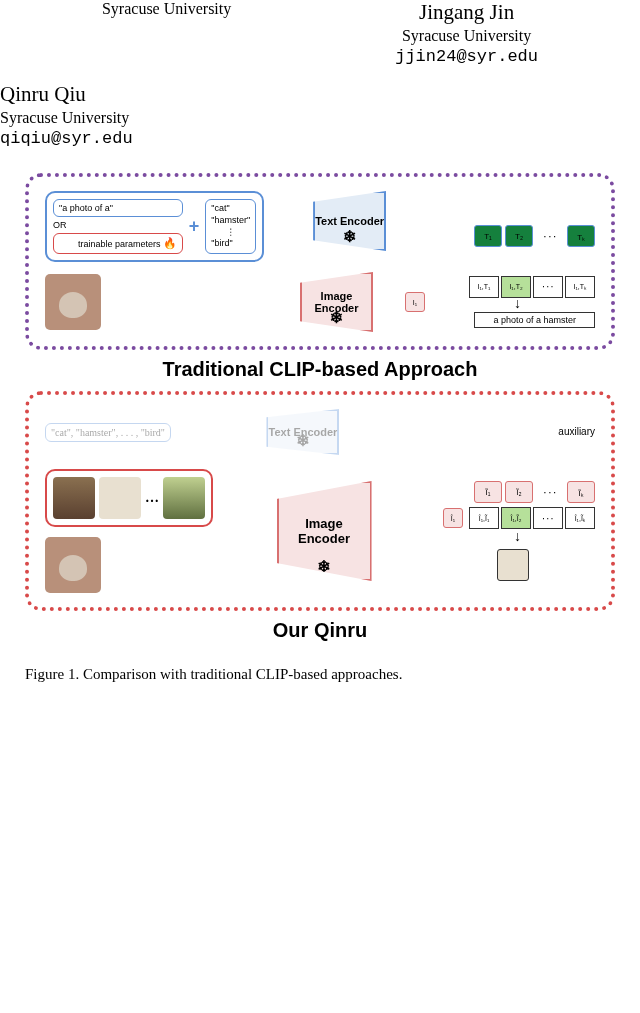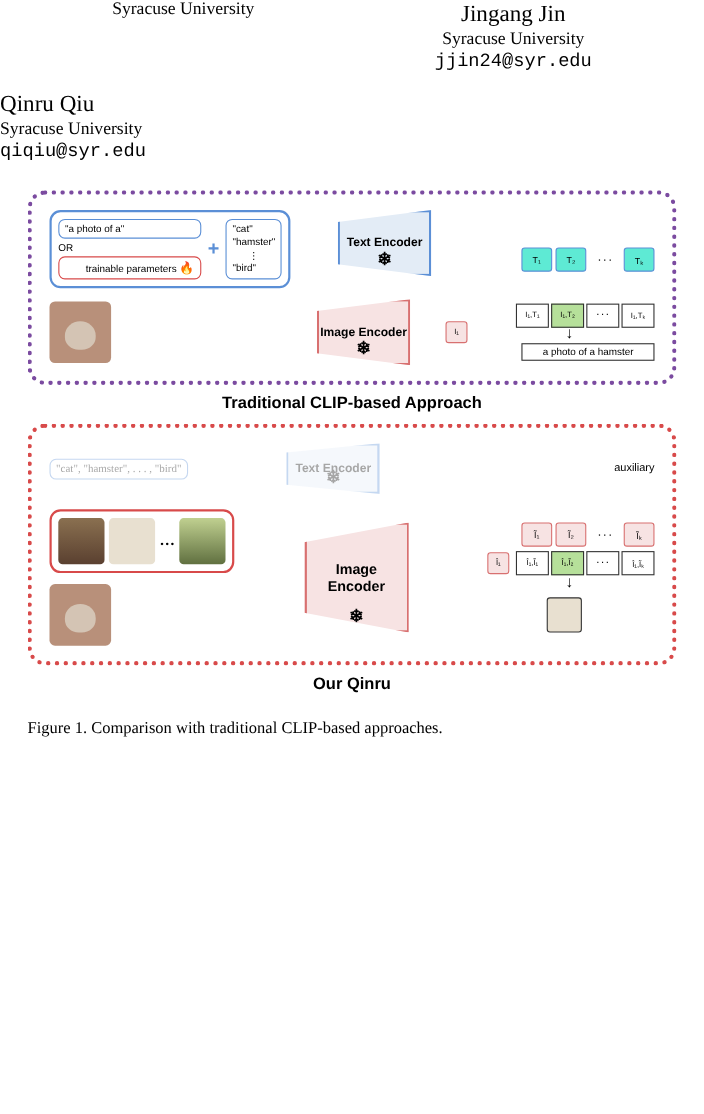--- a/index.html
+++ b/index.html
@@ -18,41 +18,41 @@
     .figure-wrap { padding: 15px 25px 0; }
     .figure { position: relative; width: 590px; margin: 0 auto; }
     .panel {
       position: relative;
       border-radius: 16px;
       padding: 14px 16px 14px 16px;
       margin-bottom: 8px;
     }
     .panel-top { border: 4px dotted #7b4ba0; }
     .panel-bot { border: 4px dotted #d84a4a; }
-    .panel-label { text-align: center; font-weight: bold; font-size: 15px; margin: 6px 0 10px; font-family: Arial, sans-serif; }
+    .panel-label { text-align: center; font-weight: bold; font-size: 20px; margin: 6px 0 10px; font-family: Arial, sans-serif; }
     .row { display: flex; align-items: center; gap: 10px; }
     .txtbox {
       border: 2px solid #5b8fd6;
       border-radius: 10px;
       background: #fff;
       padding: 6px;
       font-size: 10px;
       font-family: Arial, sans-serif;
       display: flex;
       align-items: center;
       gap: 4px;
     }
     .promptcol { display: flex; flex-direction: column; gap: 3px; }
     .minibox { border: 1.5px solid #5b8fd6; border-radius: 6px; padding: 3px 5px; font-size: 9px; background: #fff; white-space: nowrap; }
     .minibox.red { border-color: #d84a4a; padding-left: 24px; }
     .plus { font-size: 18px; color: #5b8fd6; font-weight: bold; padding: 0 2px; }
     .classlist { line-height: 1.3; }
     .enc {
       position: relative;
-      width: 85px;
+      width: 73px;
       height: 60px;
       display: flex;
       align-items: center;
       justify-content: center;
       font-size: 11px;
       font-family: Arial, sans-serif;
       font-weight: bold;
       text-align: center;
     }
     .trap-blue {
@@ -76,21 +76,21 @@
     .bird-img { background: linear-gradient(#c0d090, #607040); }
     .ellipsis { font-size: 14px; font-weight: bold; }
     .outcol { display: flex; flex-direction: column; gap: 6px; align-items: flex-end; min-width: 160px; }
     .tok-row { display: flex; gap: 3px; }
     .tok {
       width: 28px; height: 22px;
       display: flex; align-items: center; justify-content: center;
       font-size: 8px; font-family: Arial, sans-serif;
       border-radius: 3px;
     }
-    .tok-blue { background: #5eead4; border: 1.5px solid #5b8fd6; }
+    .tok-blue { background: #15803d; border: 1.5px solid #5b8fd6; }
     .tok-red { background: #f7e3e3; border: 1.5px solid #d87070; }
     .tok-dots { border: none; background: none; font-weight: bold; }
     .sim-row { display: flex; gap: 2px; }
     .sim {
       width: 30px; height: 22px;
       display: flex; align-items: center; justify-content: center;
       font-size: 7px; font-family: Arial, sans-serif;
       border: 1.5px solid #333; background: #fff;
     }
     .sim.hi { background: #b6e09a; }

